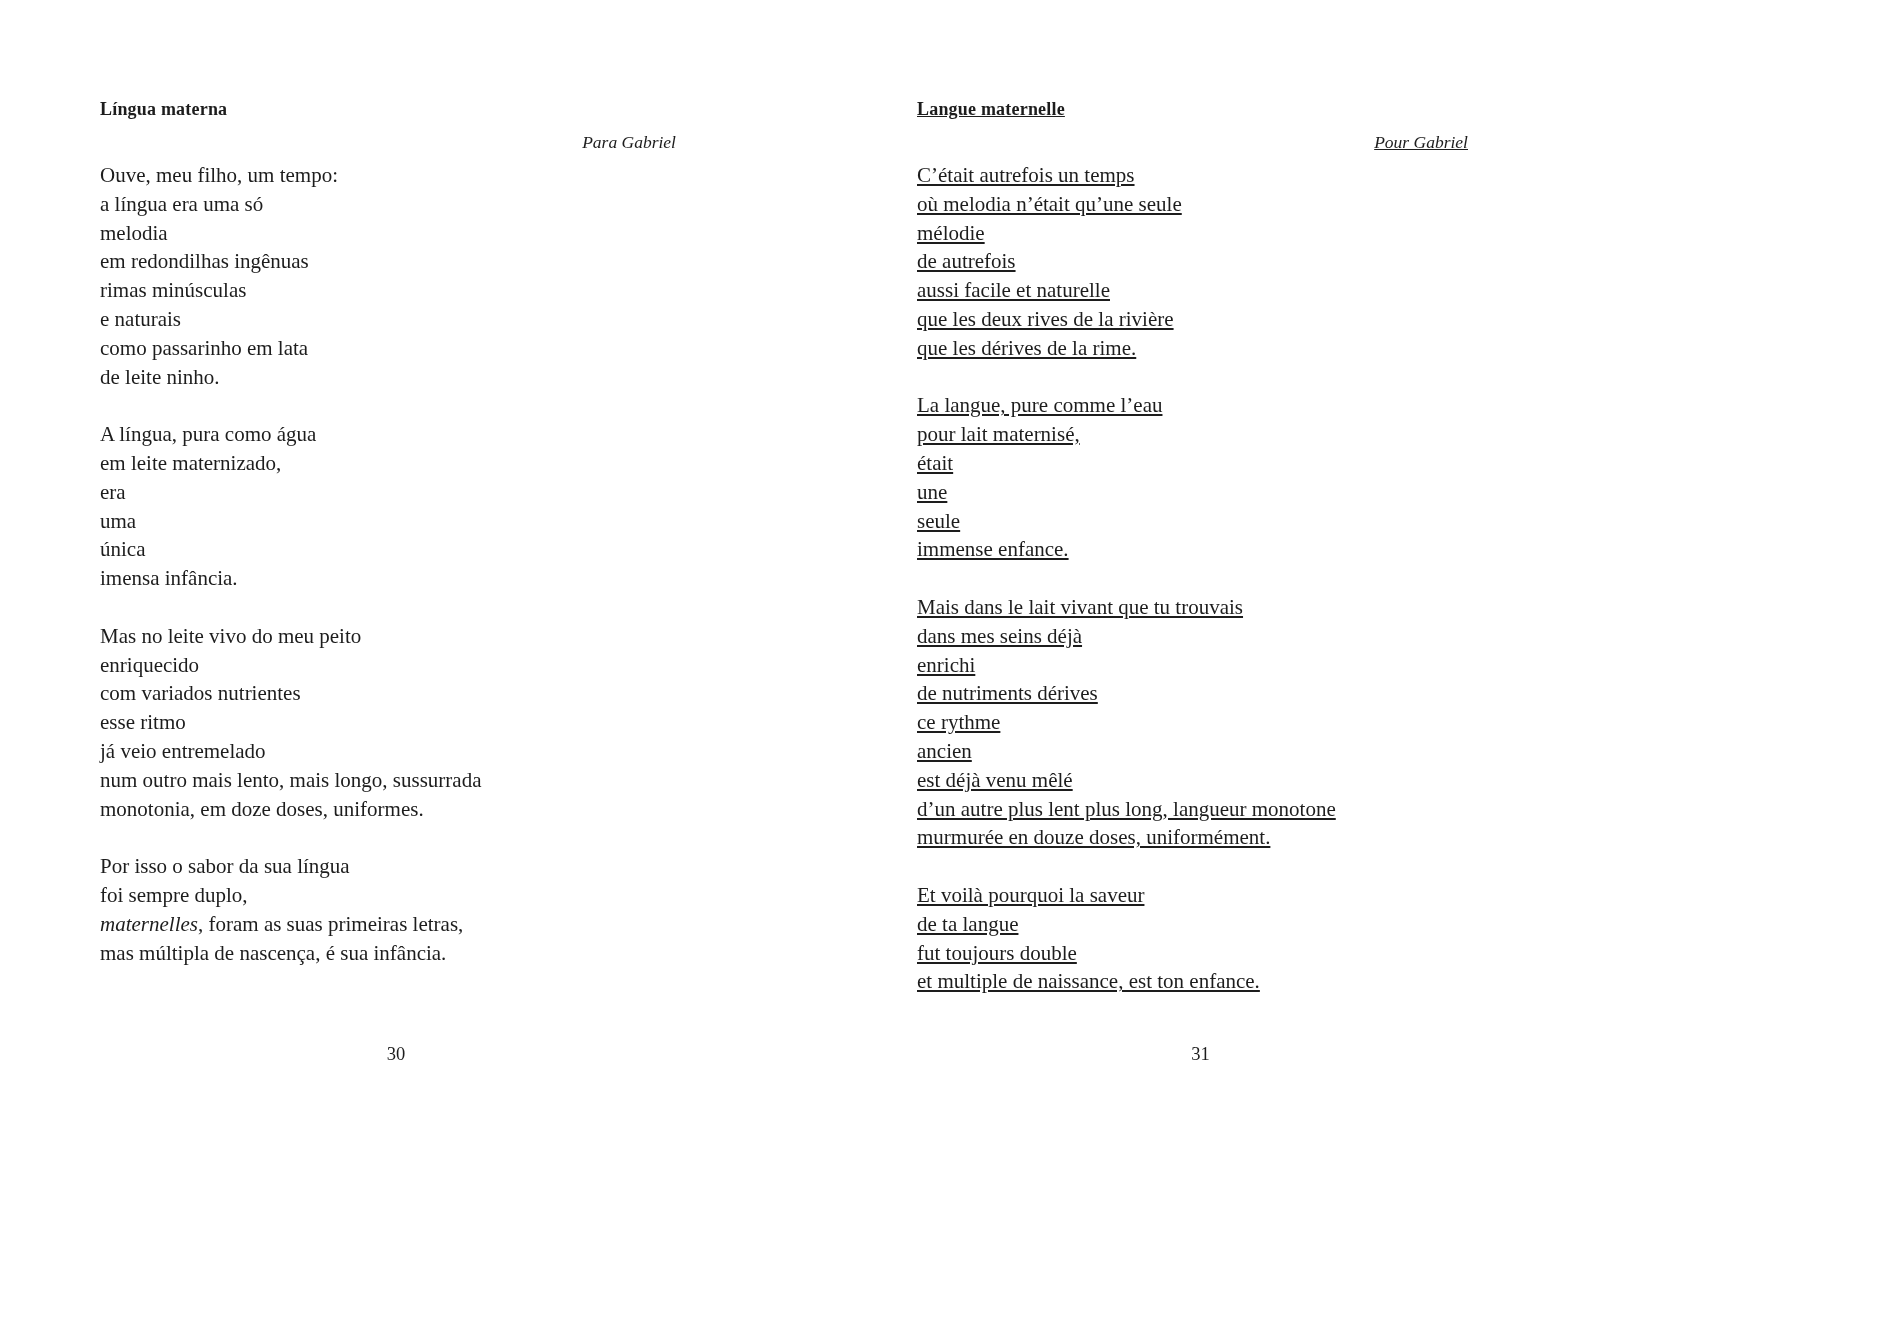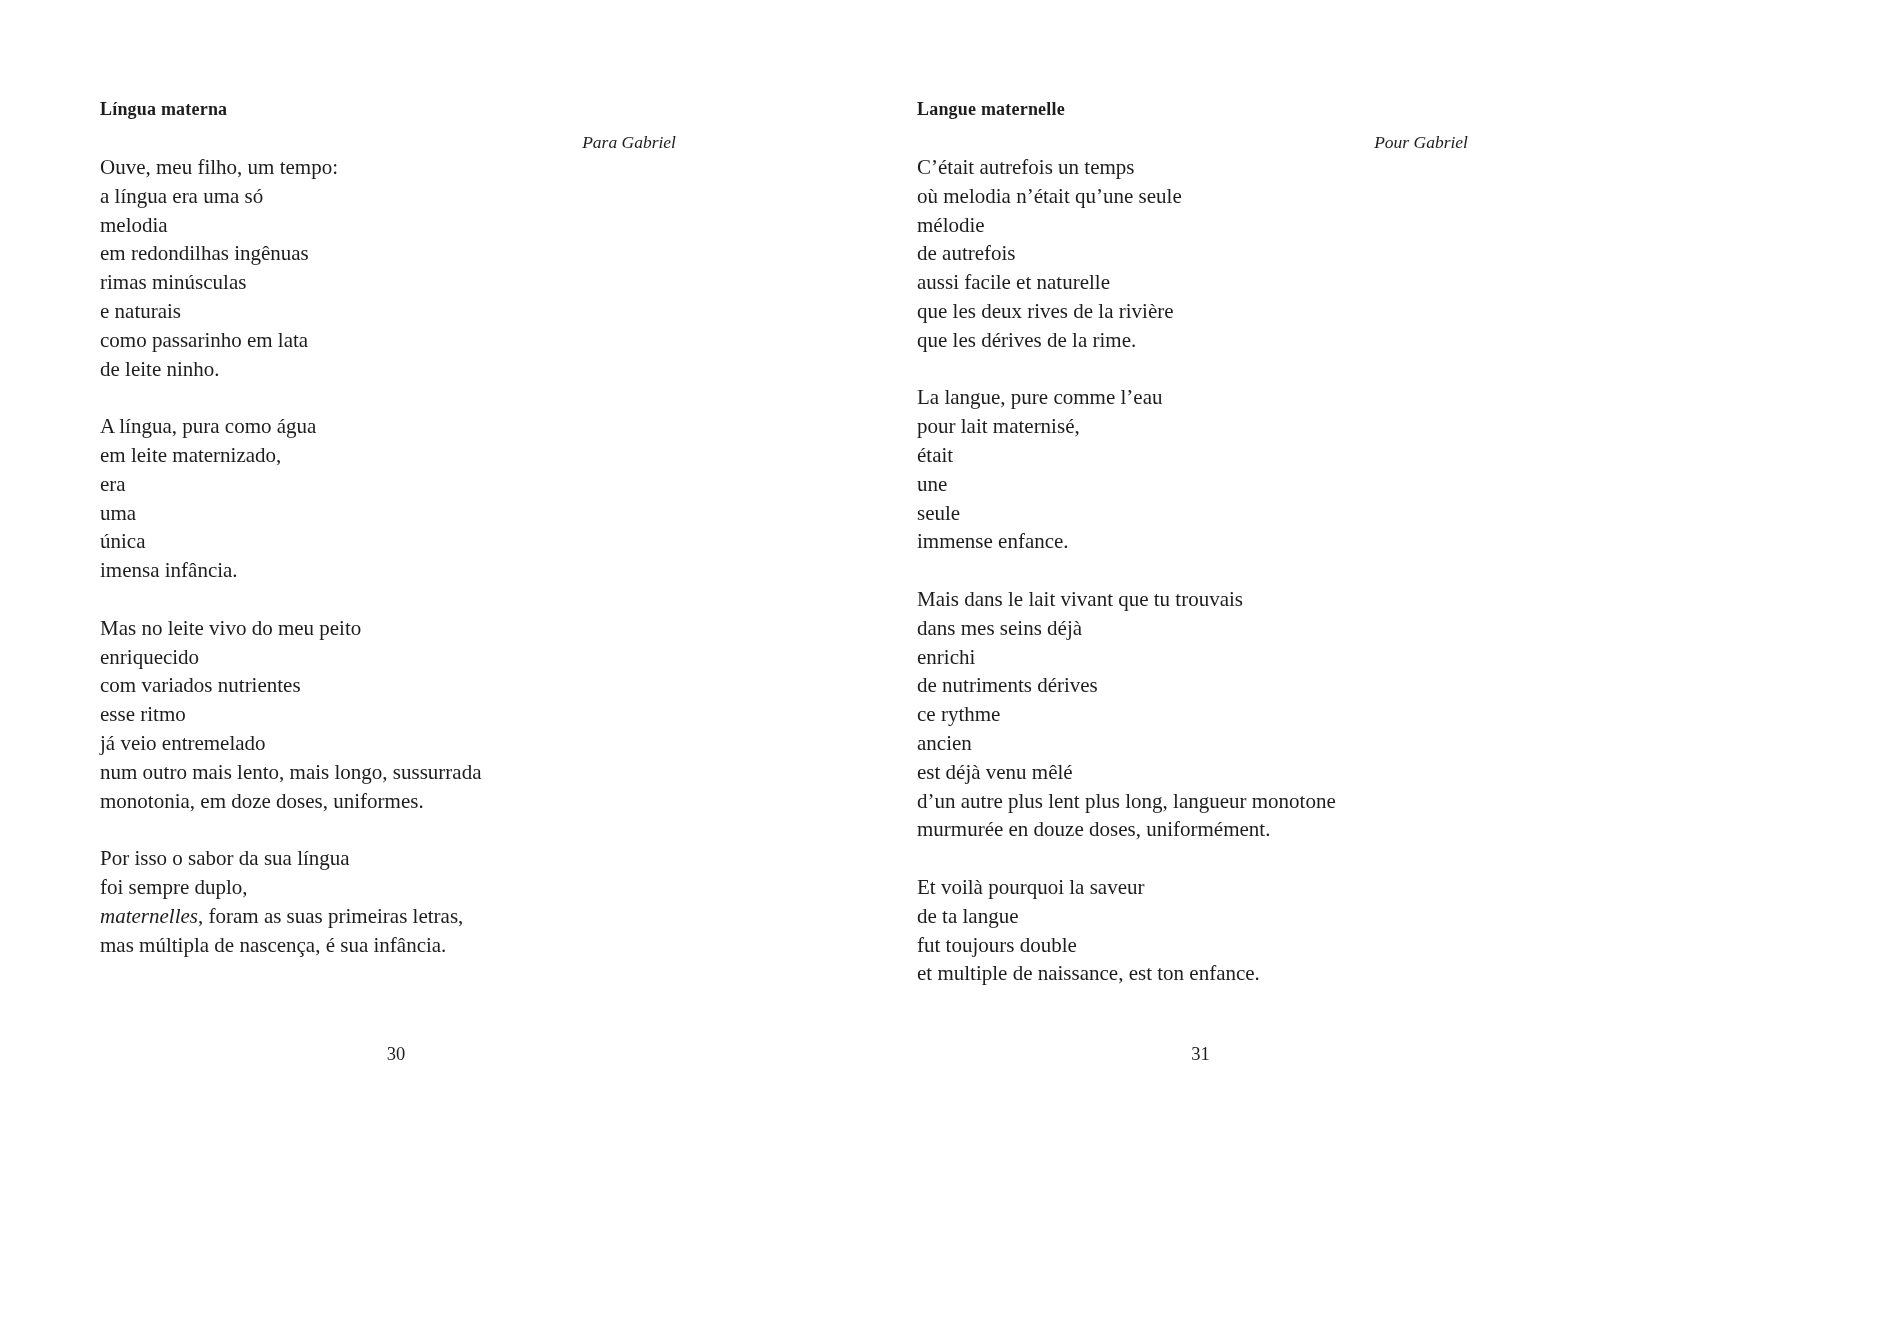--- a/index.html
+++ b/index.html
@@ -7,35 +7,35 @@
   body {
     width: 1890px;
     height: 1339px;
     position: relative;
     font-family: "Liberation Serif", "DejaVu Serif", serif;
     color: #1d1d1d;
     overflow: hidden;
   }
   .page-block { position: absolute; top: 96px; height: 1010px; }
   #left-block  { left: 100px; width: 576px; }
-  #right-block { left: 917px; width: 551px; }
+  #right-block { left: 917px; width: 551px; text-decoration: underline; }
   .poem-title {
     font-size: 18px;
     font-weight: bold;
     line-height: 26px;
     letter-spacing: 0.2px;
   }
   .dedication {
     font-style: italic;
     text-align: right;
     font-size: 17.5px;
     line-height: 22px;
     margin-top: 9px;
   }
-  .stanzas { }
+  .stanzas { margin-top: 8px; }
   .stanza { margin-bottom: 28.8px; }
   .line {
     font-size: 21px;
     line-height: 28.8px;
     white-space: nowrap;
   }
   .italic { font-style: italic; }
   .page-number {
     position: absolute;
     top: 948px;

